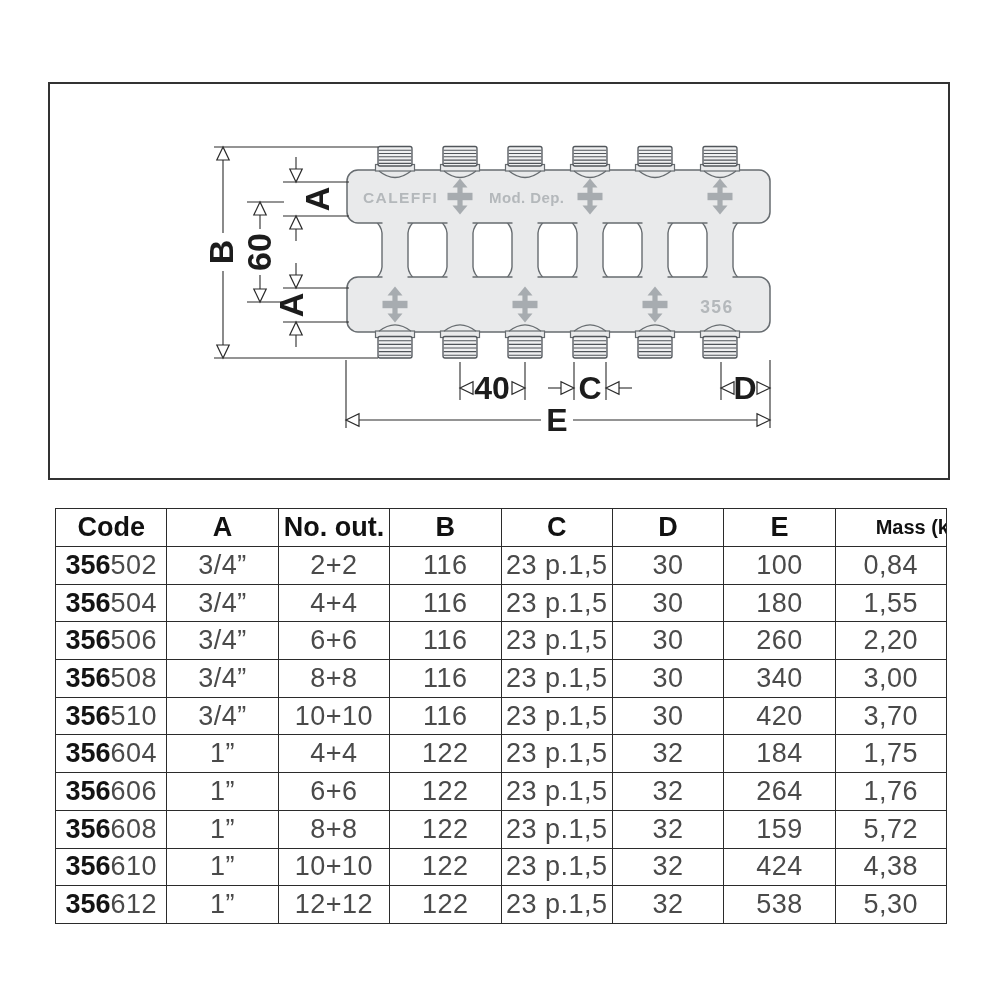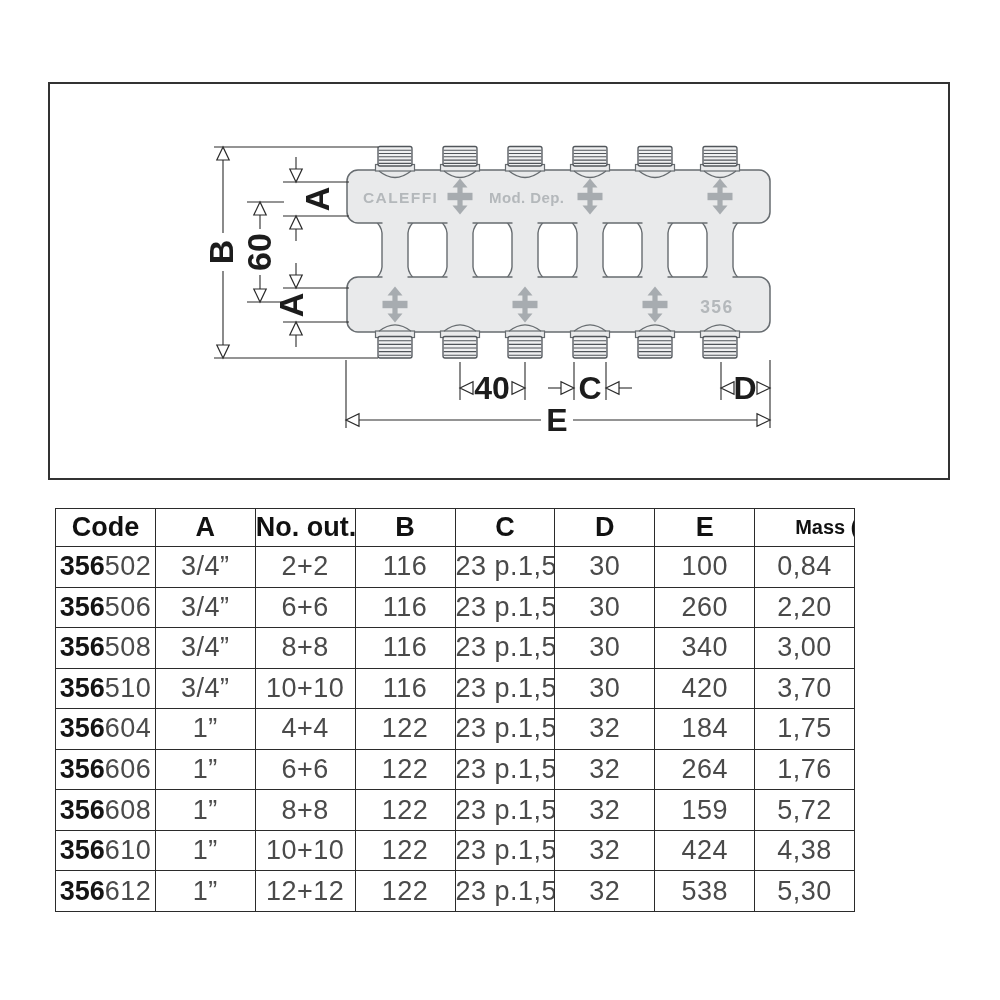--- a/index.html
+++ b/index.html
@@ -1,21 +1,21 @@
 <!DOCTYPE html>
 <html><head>
 <meta charset="utf-8">
 <style>
   html,body{margin:0;padding:0;background:#ffffff;}
   .sheet{position:relative;width:1000px;height:1000px;background:#ffffff;overflow:hidden;
          font-family:"Liberation Sans",sans-serif;}
   .drawing-box{position:absolute;left:48px;top:82px;width:902px;height:398px;
                border:2px solid #333333;box-sizing:border-box;background:#ffffff;}
   .drawing-box svg{position:absolute;left:-2px;top:-2px;width:902px;height:398px;}
-  .spec-table{position:absolute;left:55px;top:508px;width:800px;height:404px;
+  .spec-table{position:absolute;left:55px;top:508px;width:892px;height:404px;
               border-collapse:collapse;table-layout:fixed;}
   .spec-table th,.spec-table td{border:1.6px solid #2b2b2b;text-align:center;vertical-align:middle;
               padding:0;overflow:hidden;white-space:nowrap;}
   .spec-table th{height:37px;font-size:27px;font-weight:bold;color:#111111;}
   .spec-table th.small-head{font-size:20px;padding-left:40px;}
   .spec-table td{height:36.7px;font-size:27px;font-weight:400;color:#4a4a4a;letter-spacing:0.5px;}
   .spec-table td .code-prefix{font-weight:bold;color:#141414;letter-spacing:0;}
   text{font-family:"Liberation Sans",sans-serif;}
 </style>
 </head>
@@ -263,20 +263,30 @@
           <td><span class="code-prefix">356</span>502</td>
           <td>3/4”</td>
           <td>2+2</td>
           <td>116</td>
           <td>23 p.1,5</td>
           <td>30</td>
           <td>100</td>
           <td>0,84</td>
         </tr>
         <tr>
+          <td><span class="code-prefix">356</span>504</td>
+          <td>3/4”</td>
+          <td>4+4</td>
+          <td>116</td>
+          <td>23 p.1,5</td>
+          <td>30</td>
+          <td>180</td>
+          <td>1,55</td>
+        </tr>
+        <tr>
           <td><span class="code-prefix">356</span>506</td>
           <td>3/4”</td>
           <td>6+6</td>
           <td>116</td>
           <td>23 p.1,5</td>
           <td>30</td>
           <td>260</td>
           <td>2,20</td>
         </tr>
         <tr>

